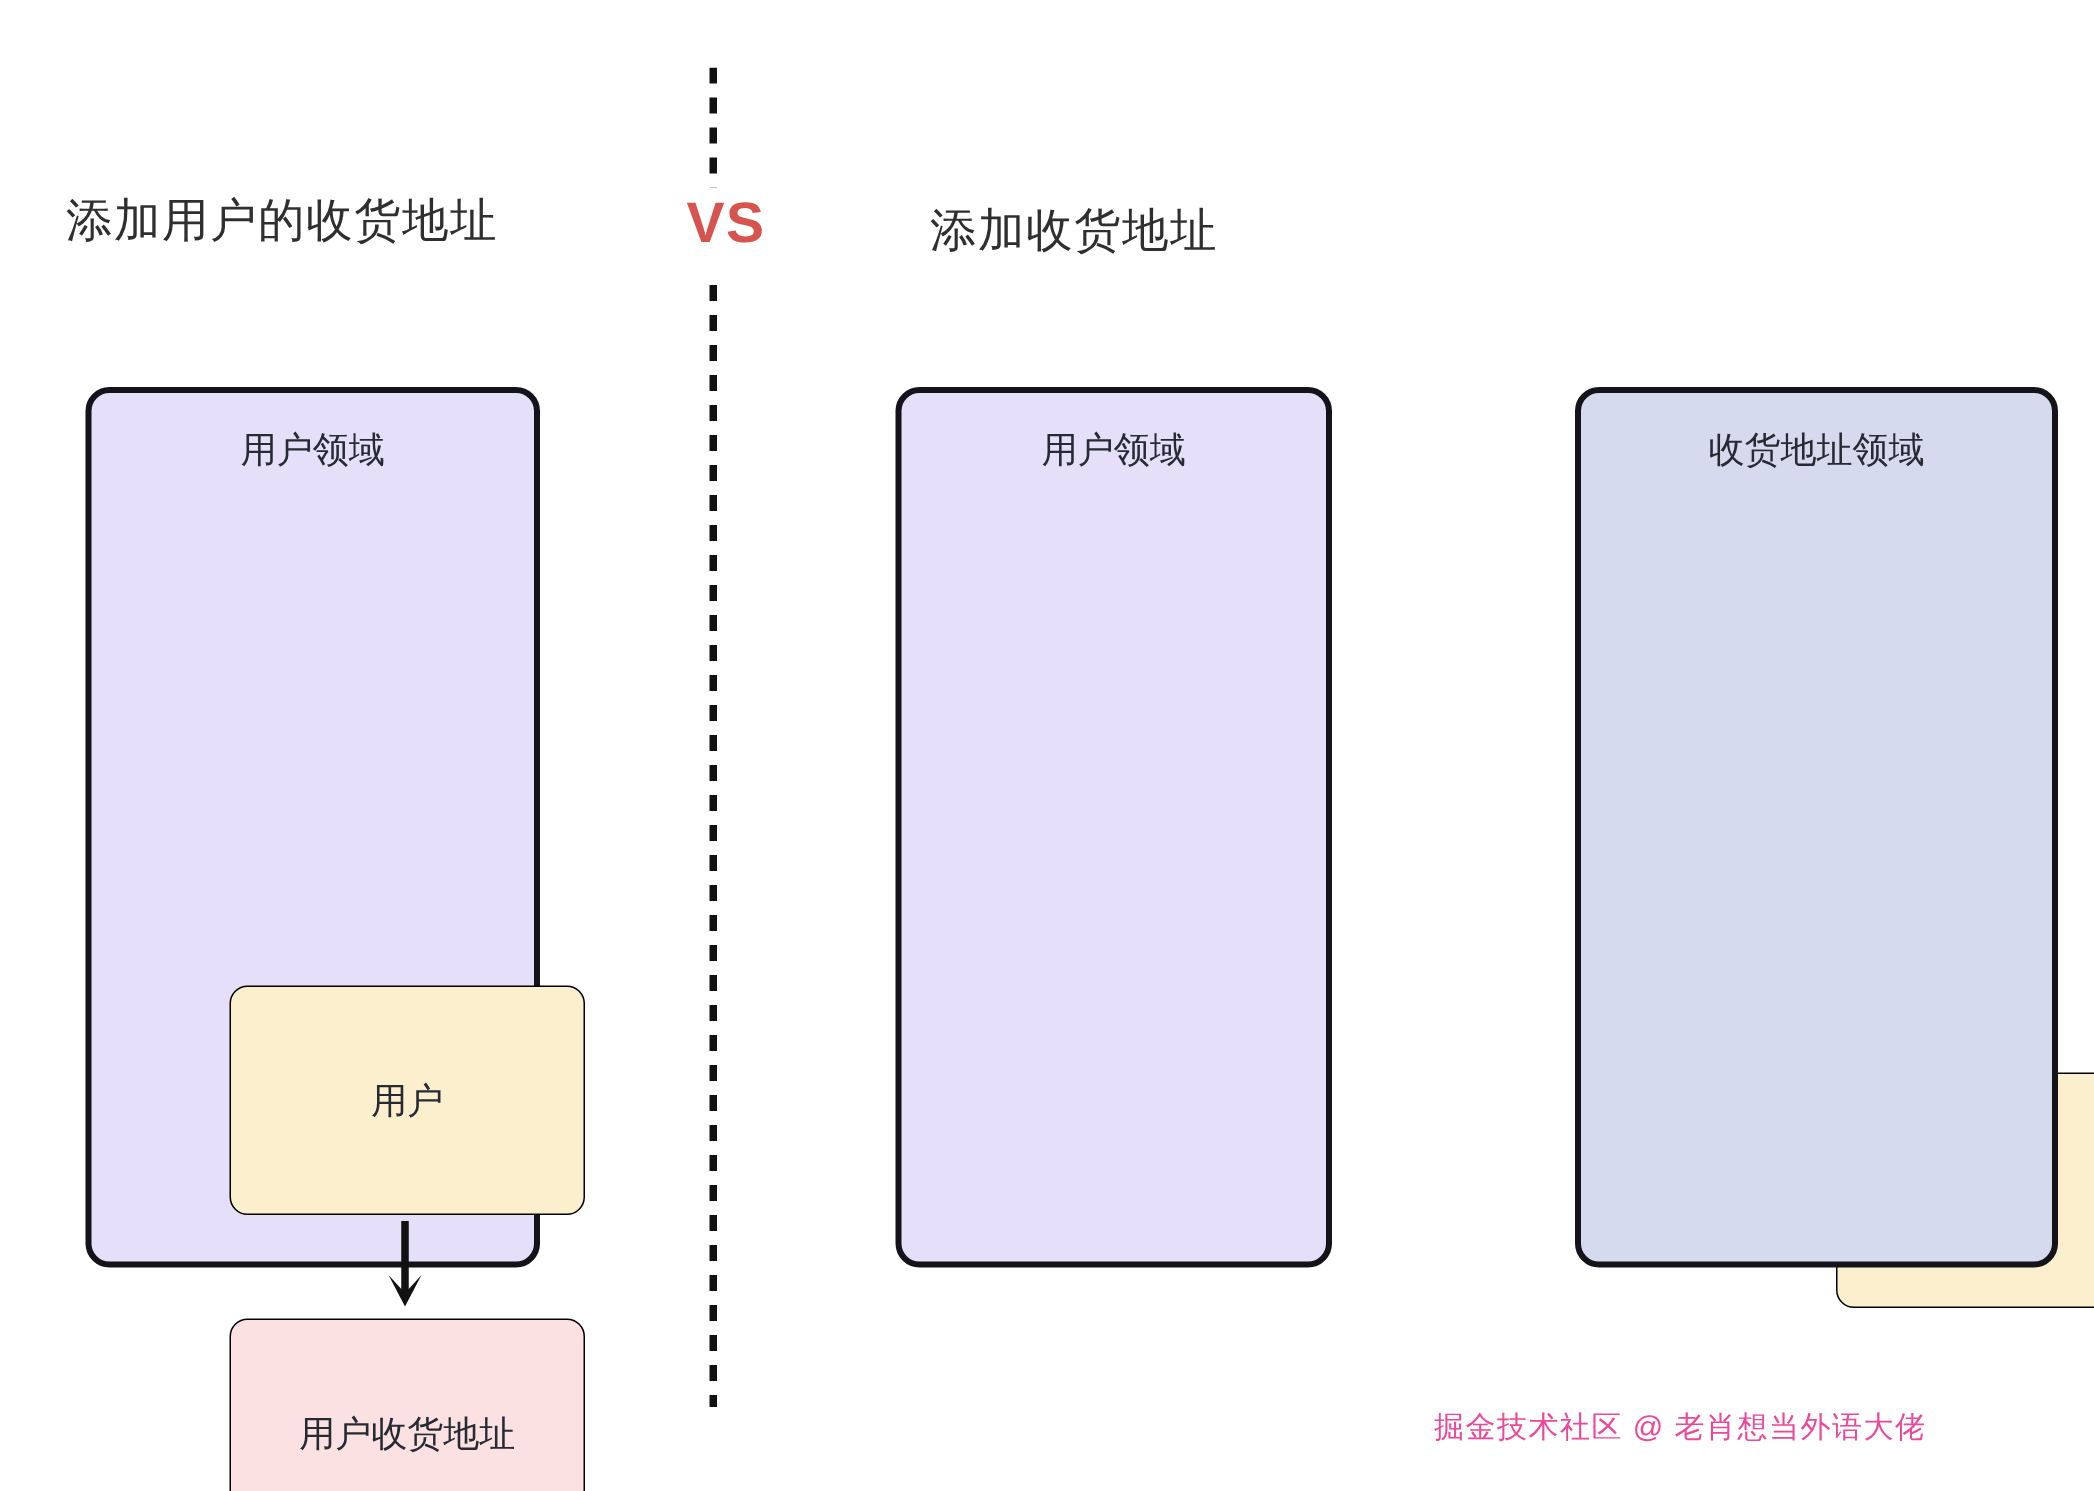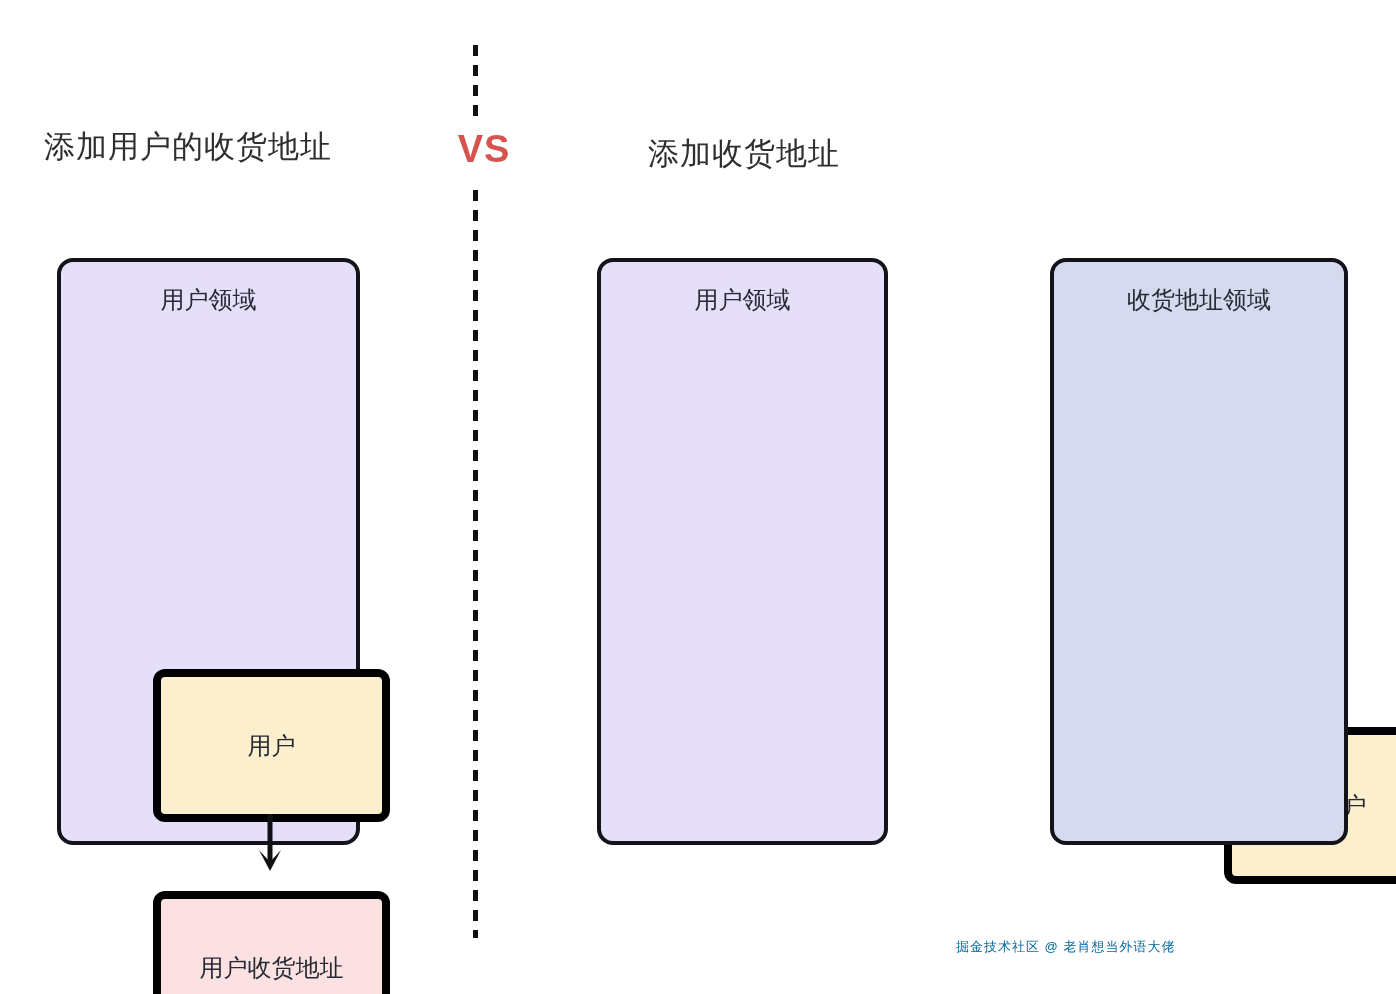--- a/index.html
+++ b/index.html
@@ -19,21 +19,21 @@
   
   .title {
     position: absolute;
     font-size: 31px;
     font-weight: 400;
     color: #2f2f2f;
     letter-spacing: 1px;
     white-space: nowrap;
   }
   #title-left  { left: 44px;  top: 126px; }
-  #title-right { left: 620px; top: 133px; margin-left: 28px; }
+  #title-right { left: 620px; top: 133px; }
 
   .vs-label {
     position: absolute;
     left: 452px;
     top: 128px;
     width: 64px;
     text-align: center;
     font-size: 38px;
     font-weight: bold;
     color: #d6534e;
@@ -66,35 +66,34 @@
     left: 0;
     right: 0;
     text-align: center;
     font-size: 24px;
     color: #262b33;
     white-space: nowrap;
   }
 
   #domain-user-left    { left: 57px;   top: 258px; width: 303px; height: 587px; background: #E5DFFA; }
   #domain-user-mid     { left: 597px;  top: 258px; width: 291px; height: 587px; background: #E5DFFA; }
-  #domain-address      { left: 1050px; top: 258px; width: 298px; height: 587px; background: #D6DAEE; }
+  #domain-address      { left: 1050px; top: 258px; width: 322px; height: 587px; background: #D6DAEE; }
 
   
   .entity-box {
     position: absolute;
     box-sizing: border-box;
-    border: 8px solid #000000;
+    border: 1px solid #000000;
     border-radius: 12px;
     display: flex;
     align-items: center;
     justify-content: center;
     font-size: 24px;
     color: #262b33;
     white-space: nowrap;
-    margin-top: 12px;
   }
   .entity-yellow { background: #FBEFCD; }
   .entity-pink   { background: #FCE1E3; }
 
   #entity-user-left    { left: 92px;   top: 395px; width: 237px; height: 153px; }
   #entity-user-address { left: 92px;   top: 617px; width: 237px; height: 153px; }
   #entity-user-mid     { left: 623px;  top: 453px; width: 237px; height: 157px; }
 
   
   #arrow-user-to-address {
@@ -103,22 +102,22 @@
     top: 552px;
     width: 26px;
     height: 62px;
   }
 
   
   #watermark {
     position: absolute;
     left: 956px;
     top: 938px;
-    font-size: 13px;
-    color: #0369a1;
+    font-size: 20px;
+    color: #ec4899;
     white-space: nowrap;
     letter-spacing: 1px;
     text-align: right;
   }
 </style>
 </head>
 <body>
 
 <div class="title" id="title-left">添加用户的收货地址</div>
 

